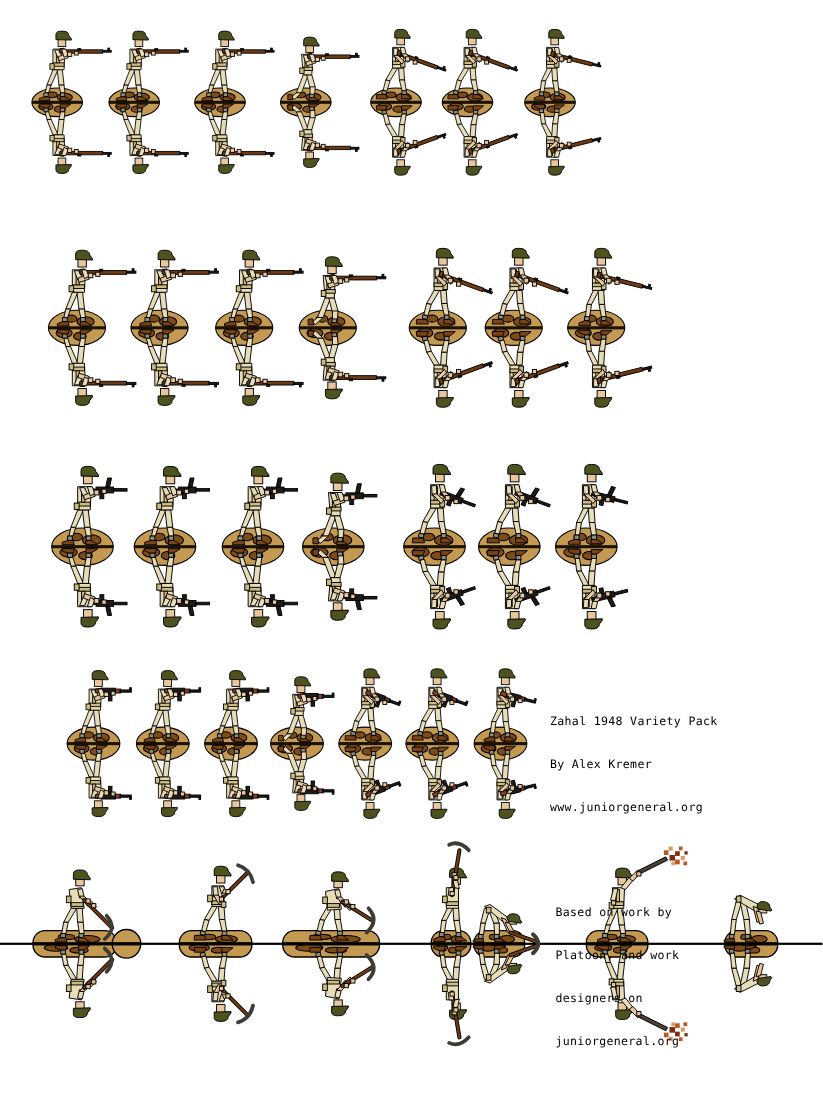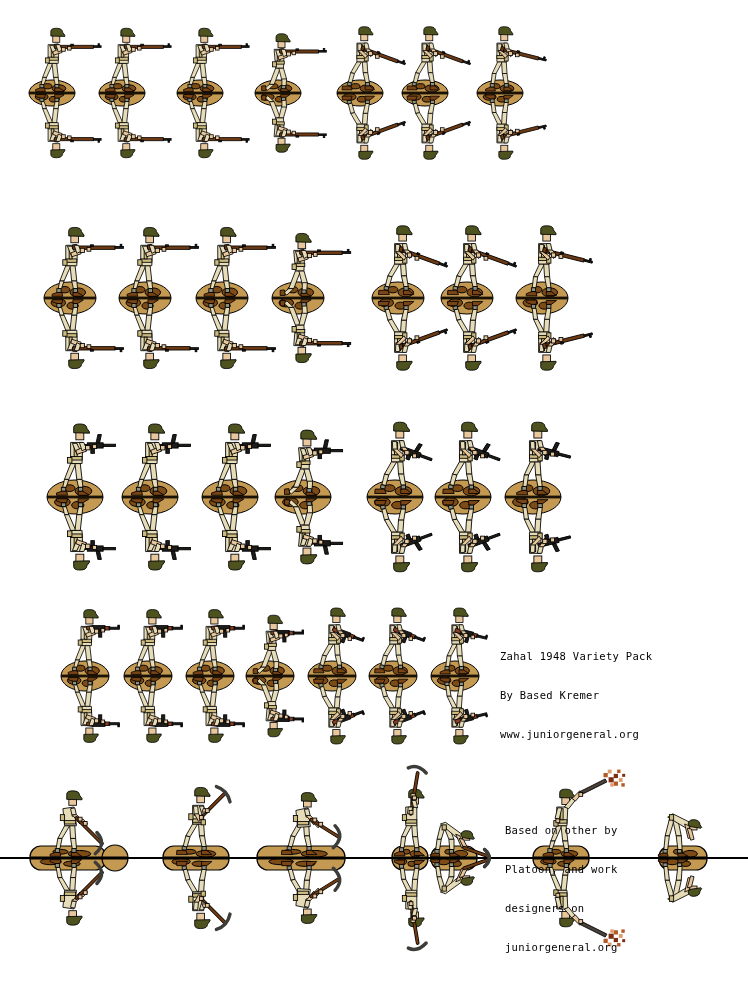--- a/index.html
+++ b/index.html
@@ -2214,23 +2214,23 @@
           <rect x="8" y="-42" width="8.5" height="9" fill="#e9c79c" stroke="#000000" stroke-width="1"></rect>
           <path d="M 6,-40 Q 7,-46 14,-45 Q 20,-44 20,-39 L 22,-36 L 21,-35 L 8,-37 Z" fill="#4e521f" stroke="#000000" stroke-width="1" stroke-linejoin="round"></path>
           <polygon points="2,-40 7,-38 10,-24 6,-23" fill="#e9c79c" stroke="#000000" stroke-width="1" stroke-linejoin="round"></polygon>
           <polygon points="5,-35 10,-34 13,-22 9,-21" fill="#e9c79c" stroke="#000000" stroke-width="1" stroke-linejoin="round"></polygon>
         </g>
       </svg>
     </div>
   <div class="credits" id="credits" style="left: 500px; top: 598px;">
     <div class="block1">
       <div>Zahal 1948 Variety Pack</div>
-      <div>By Based Kremer</div>
+      <div>By Alex Kremer</div>
       <div>www.juniorgeneral.org</div>
     </div>
     <div class="block2">
-      <div>Based on other by</div>
+      <div>Based on work by</div>
       <div>Platoon, and work</div>
       <div>designers on</div>
       <div>juniorgeneral.org</div>
     </div>
   </div>
 </div>
 
 </body></html>

